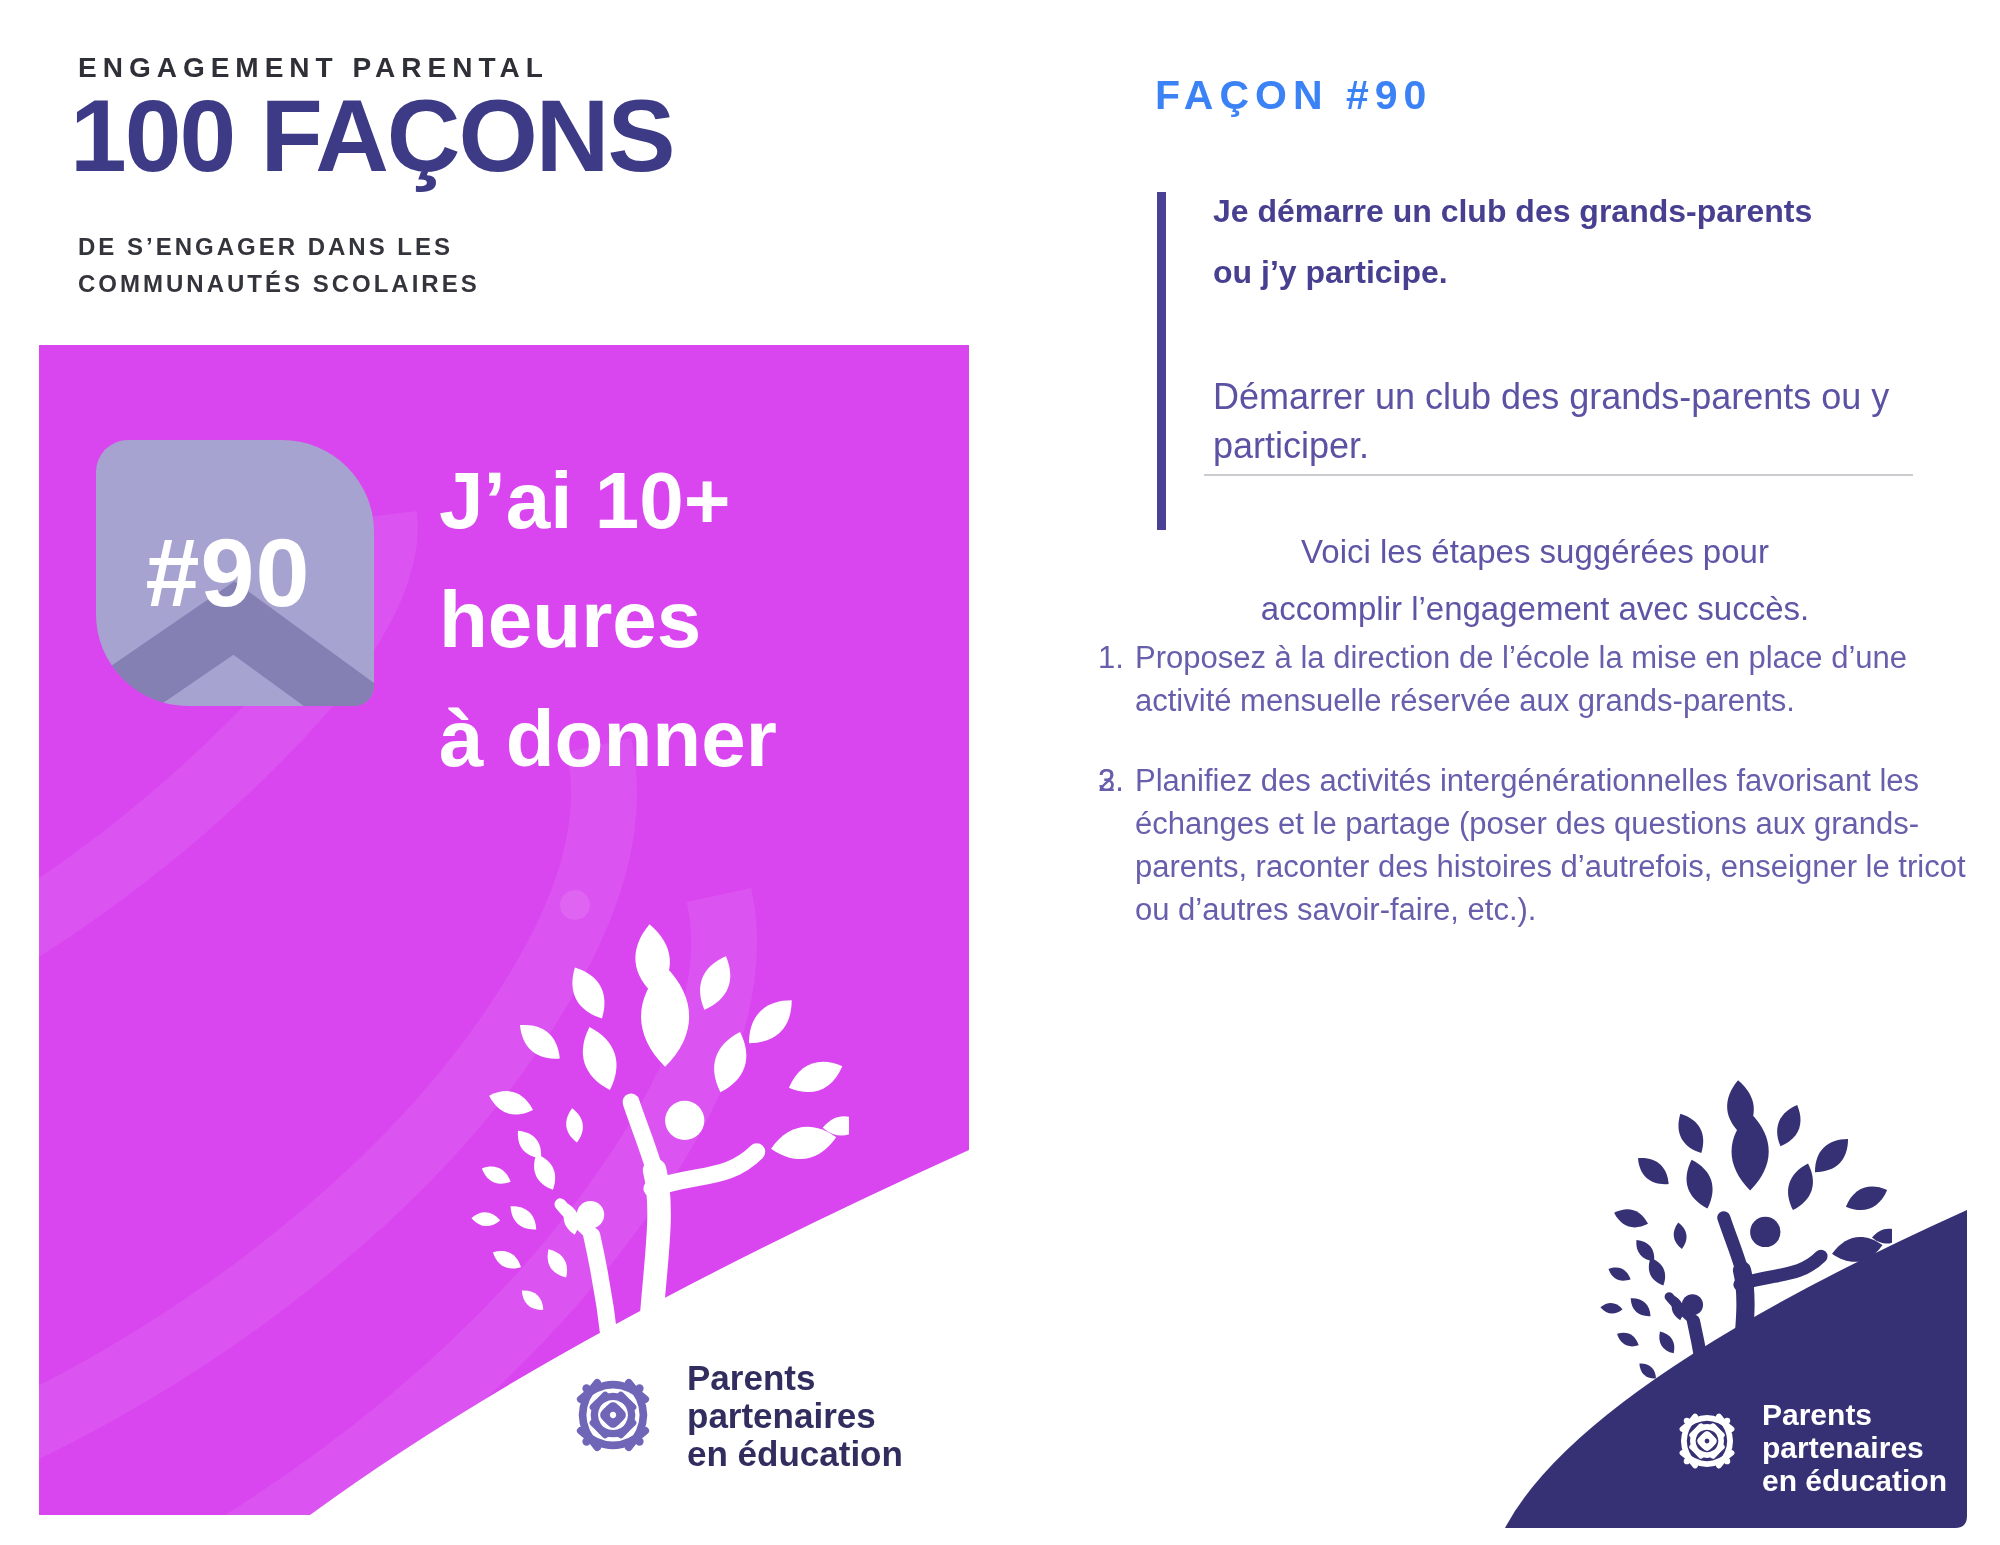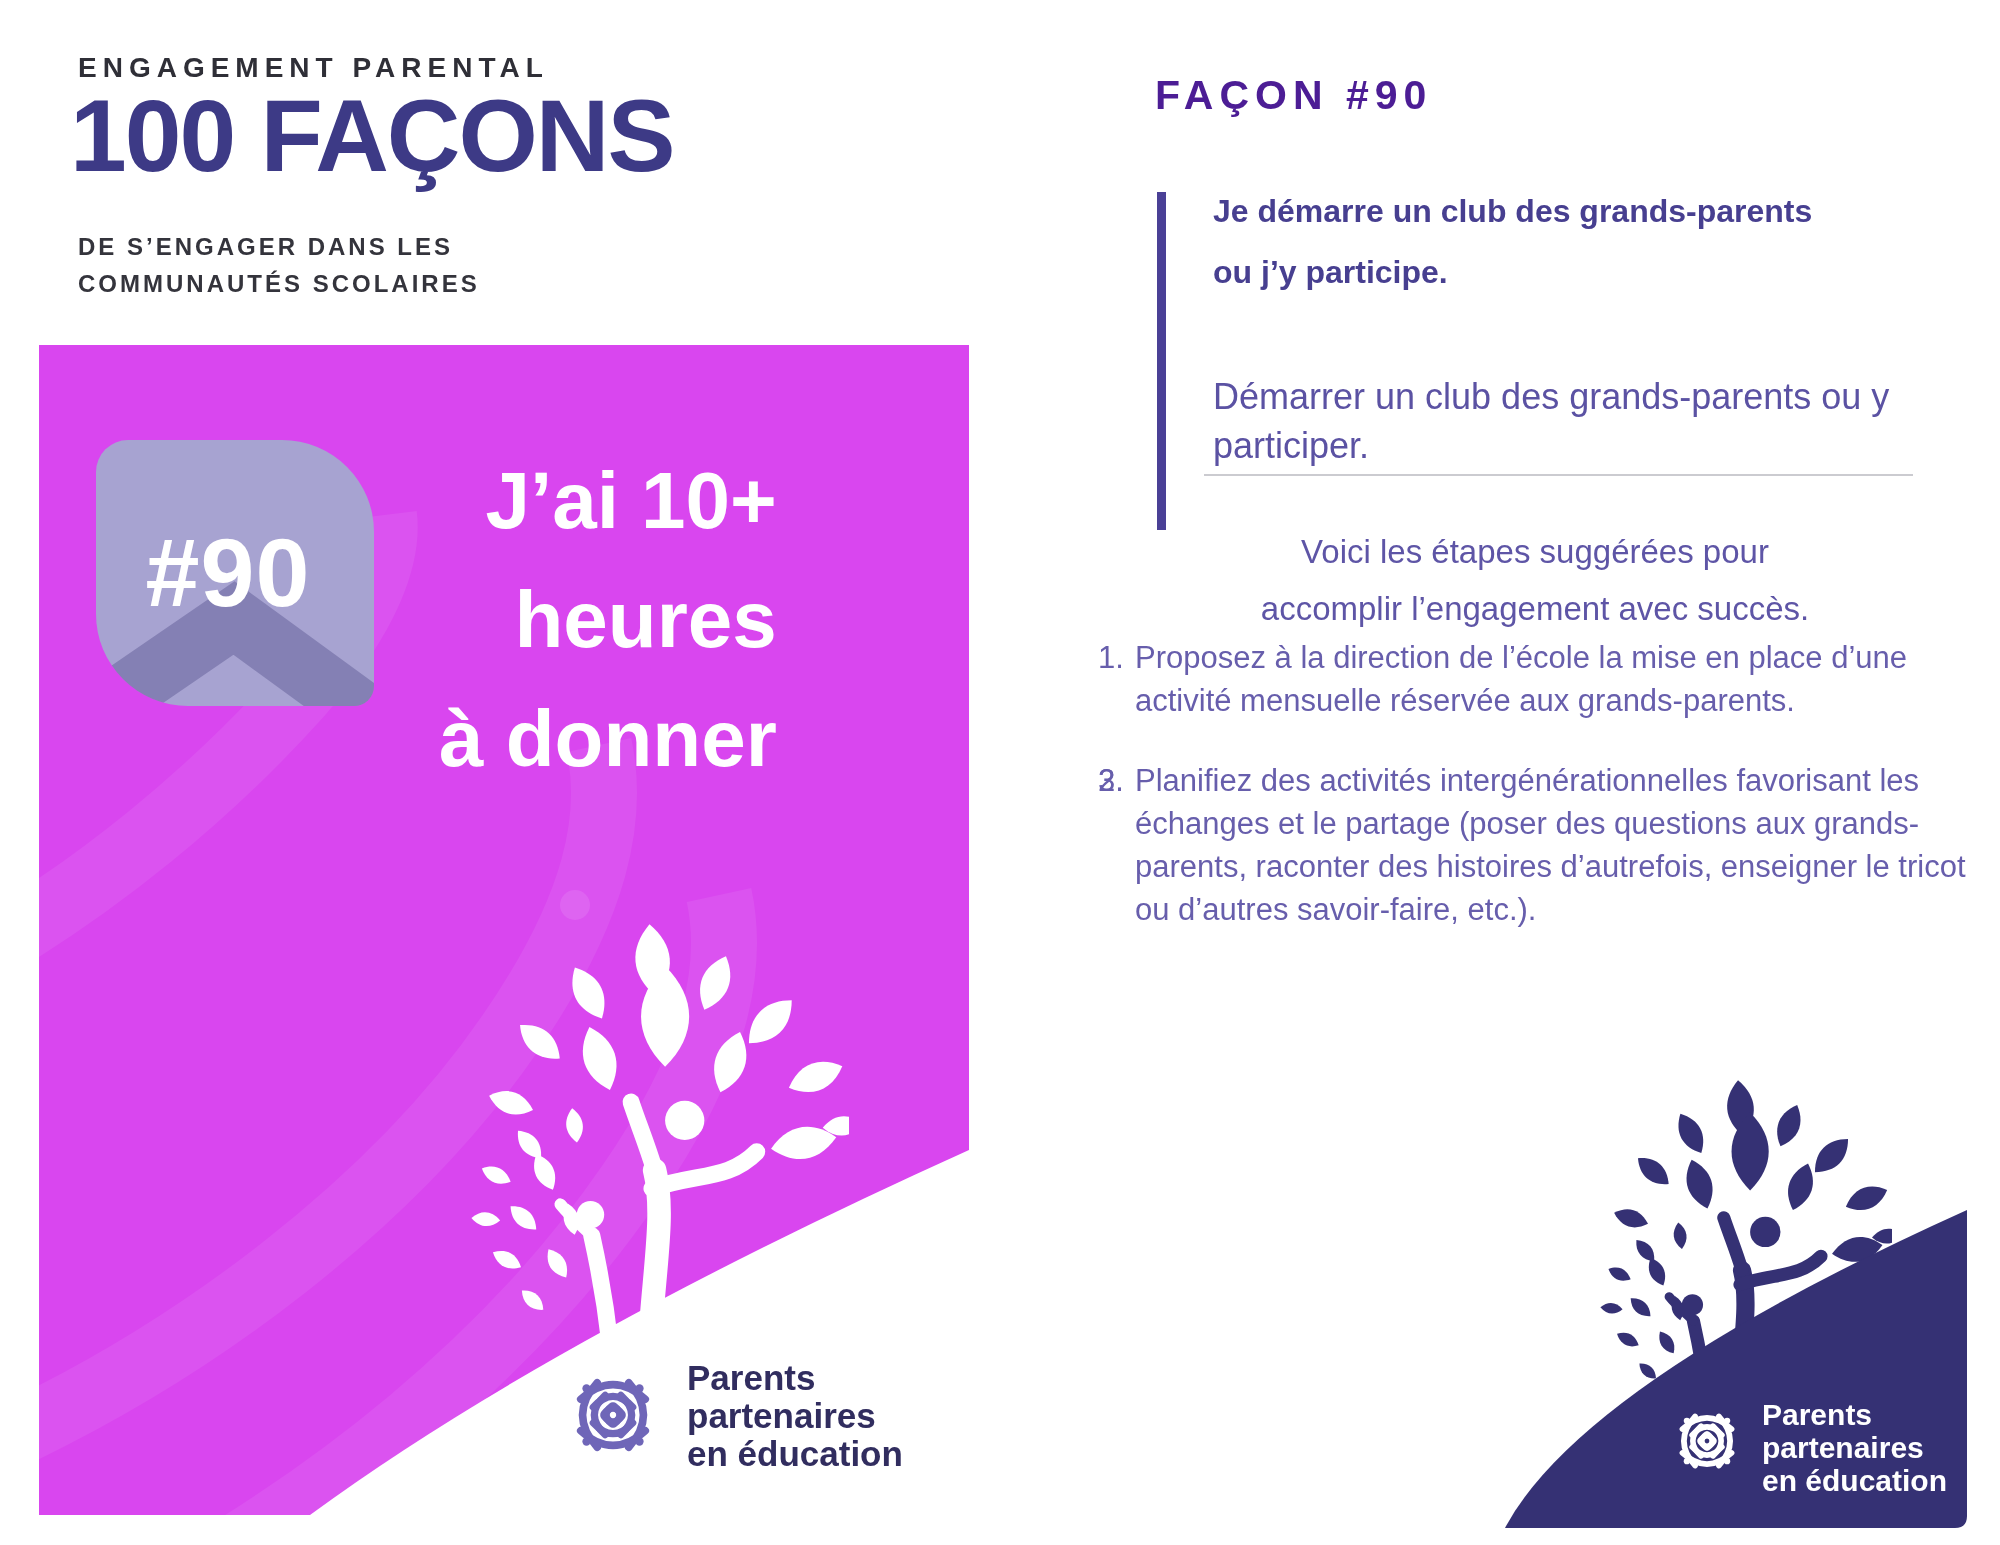--- a/index.html
+++ b/index.html
@@ -19,27 +19,27 @@
   .card{left:39px;top:345px;width:930px;height:1170px;background:#d946ef;overflow:hidden;}
   .card svg.texture{position:absolute;left:0;top:0;}
   .badge{
     position:absolute;left:57px;top:95px;width:278px;height:266px;
     background:#a7a3d1;border-radius:32px 92px 20px 92px;overflow:hidden;
     display:flex;align-items:center;justify-content:center;
   }
   .badge-number{font-size:97px;font-weight:bold;color:#ffffff;letter-spacing:1px;margin-right:14px;position:relative;z-index:2;}
   .badge svg{position:absolute;left:0;top:0;z-index:1;}
   .card-headline{position:absolute;left:400px;top:96px;color:#ffffff;font-weight:bold;font-size:80px;line-height:119px;}
-  .card-headline span{display:block;text-align:right;}
+  .card-headline span{display:block;}
   .ppe-logo-text{font-weight:bold;font-size:35px;line-height:38px;color:#312d5f;}
   .ppe-logo-text span{display:block;}
   .ppe-logo-text.light{color:#ffffff;font-size:30px;line-height:33px;}
 
   
-  .facon-kicker{left:1155px;top:72px;font-size:41px;font-weight:bold;letter-spacing:6px;color:#4c1d95;}
+  .facon-kicker{left:1155px;top:72px;font-size:41px;font-weight:bold;letter-spacing:6px;color:#3b82f6;}
   .quote-bar{left:1157px;top:192px;width:9px;height:338px;background:#4a4096;}
   .detail-title{left:1213px;top:181px;width:616px;font-size:32px;font-weight:bold;line-height:61px;color:#473f90;}
   .detail-subtitle{left:1213px;top:372px;width:704px;font-size:36px;line-height:49px;color:#5b52a3;}
   .divider{left:1204px;top:474px;width:709px;height:2px;background:#cbcbd0;}
   .steps-intro{left:1135px;top:523px;width:800px;text-align:center;font-size:33px;line-height:57px;color:#5e55a6;}
   .steps-intro span{display:block;}
   .steps-list{left:1098px;top:636px;width:872px;margin:0;padding:0;list-style:none;}
   .steps-list li{position:relative;padding-left:37px;margin-bottom:37px;font-size:31px;line-height:43px;color:#675eac;}
   .step-number{position:absolute;left:0;top:0;}
 

